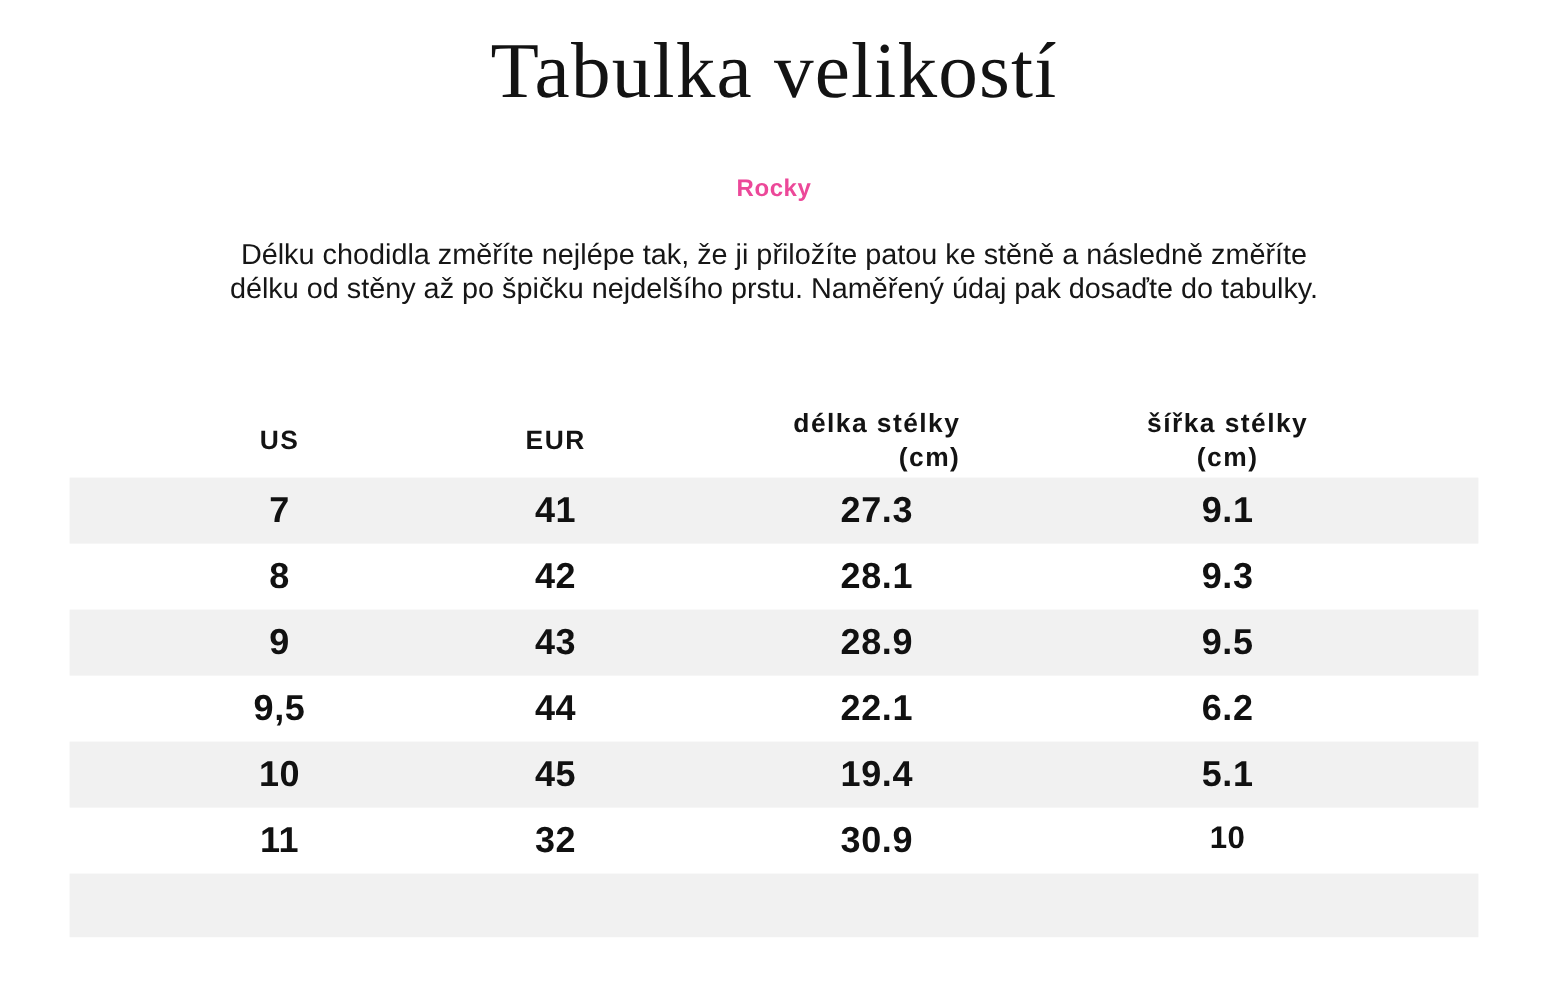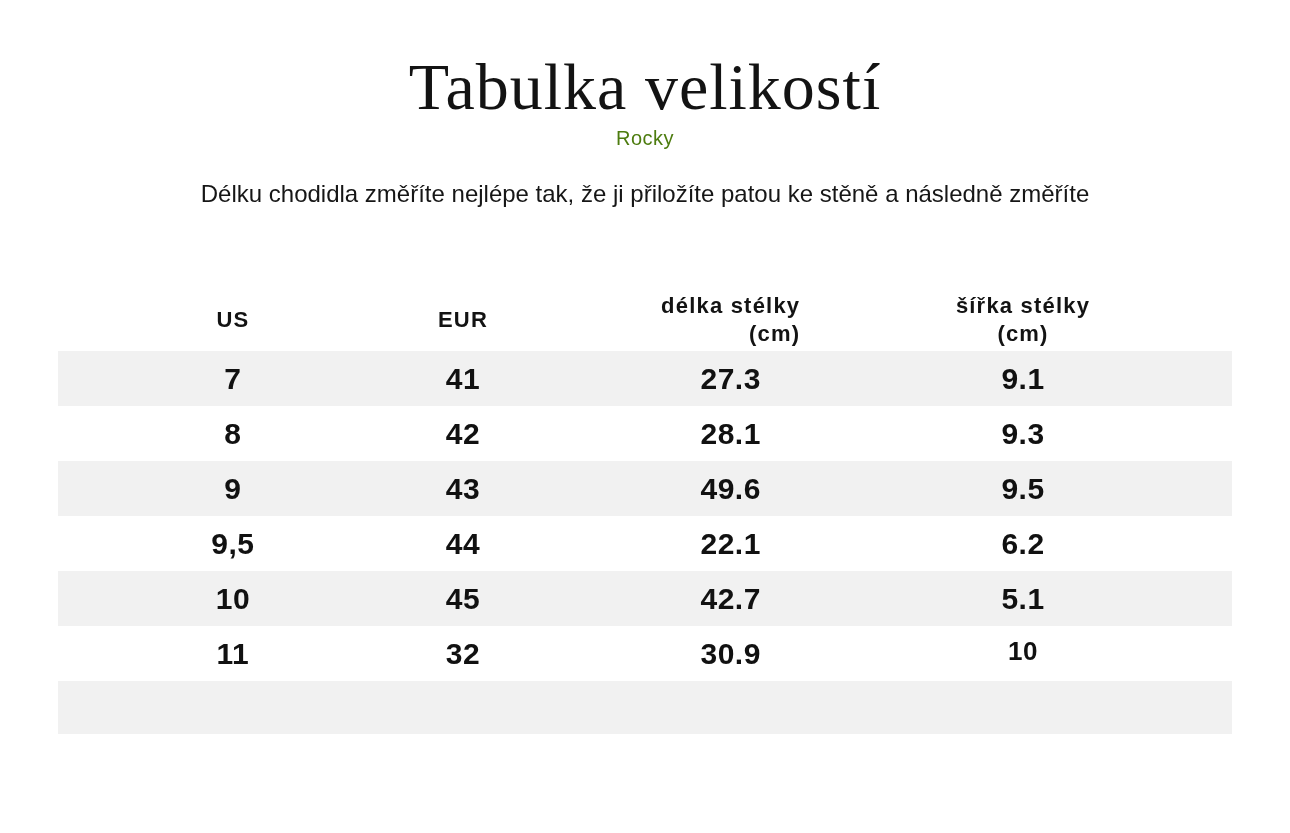--- a/index.html
+++ b/index.html
@@ -9,36 +9,37 @@
     background: #ffffff;
     overflow: hidden;
     font-family: "Liberation Sans", sans-serif;
   }
   .page {
     width: 1290px;
     height: 833px;
     position: relative;
   }
   .title {
-    margin-top: 48px;
+    margin-top: 21px;
     text-align: center;
     font-family: "Liberation Serif", serif;
     font-weight: 500;
     font-size: 66px;
     line-height: 78px;
     letter-spacing: 1px;
     color: #131313;
   }
   .brand {
+    margin-top: 46px;
     text-align: center;
-    font-weight: 400;
+    font-weight: 700;
     font-size: 20px;
     line-height: 24px;
     letter-spacing: 0.5px;
-    color: #4d7c0f;
+    color: #ec4899;
   }
   .instructions {
     margin-top: 30px;
     text-align: center;
     font-size: 24px;
     line-height: 28px;
     color: #161616;
   }
   .size-table {
     margin: 80px 58px 0 58px;
@@ -84,20 +85,21 @@
 <body>
 
 <div class="page">
 
   <h1 class="title">Tabulka velikostí</h1>
 
   <div class="brand">Rocky</div>
 
   <div class="instructions">
     <div>Délku chodidla změříte nejlépe tak, že ji přiložíte patou ke stěně a následně změříte</div>
+    <div>délku od stěny až po špičku nejdelšího prstu. Naměřený údaj pak dosaďte do tabulky.</div>
   </div>
 
   <div class="size-table">
 
     <div class="trow header">
       <div class="cell hcell c1">
         <div>US</div>
         <div></div>
       </div>
       <div class="cell hcell c2">
@@ -124,35 +126,35 @@
     <div class="trow data">
       <div class="cell dcell c1">8</div>
       <div class="cell dcell c2">42</div>
       <div class="cell dcell c3">28.1</div>
       <div class="cell dcell c4">9.3</div>
     </div>
 
     <div class="trow data alt">
       <div class="cell dcell c1">9</div>
       <div class="cell dcell c2">43</div>
-      <div class="cell dcell c3">49.6</div>
+      <div class="cell dcell c3">28.9</div>
       <div class="cell dcell c4">9.5</div>
     </div>
 
     <div class="trow data">
       <div class="cell dcell c1">9,5</div>
       <div class="cell dcell c2">44</div>
       <div class="cell dcell c3">22.1</div>
       <div class="cell dcell c4">6.2</div>
     </div>
 
     <div class="trow data alt">
       <div class="cell dcell c1">10</div>
       <div class="cell dcell c2">45</div>
-      <div class="cell dcell c3">42.7</div>
+      <div class="cell dcell c3">19.4</div>
       <div class="cell dcell c4">5.1</div>
     </div>
 
     <div class="trow data">
       <div class="cell dcell c1">11</div>
       <div class="cell dcell c2">32</div>
       <div class="cell dcell c3">30.9</div>
       <div class="cell dcell c4 small-raised">10</div>
     </div>
 

